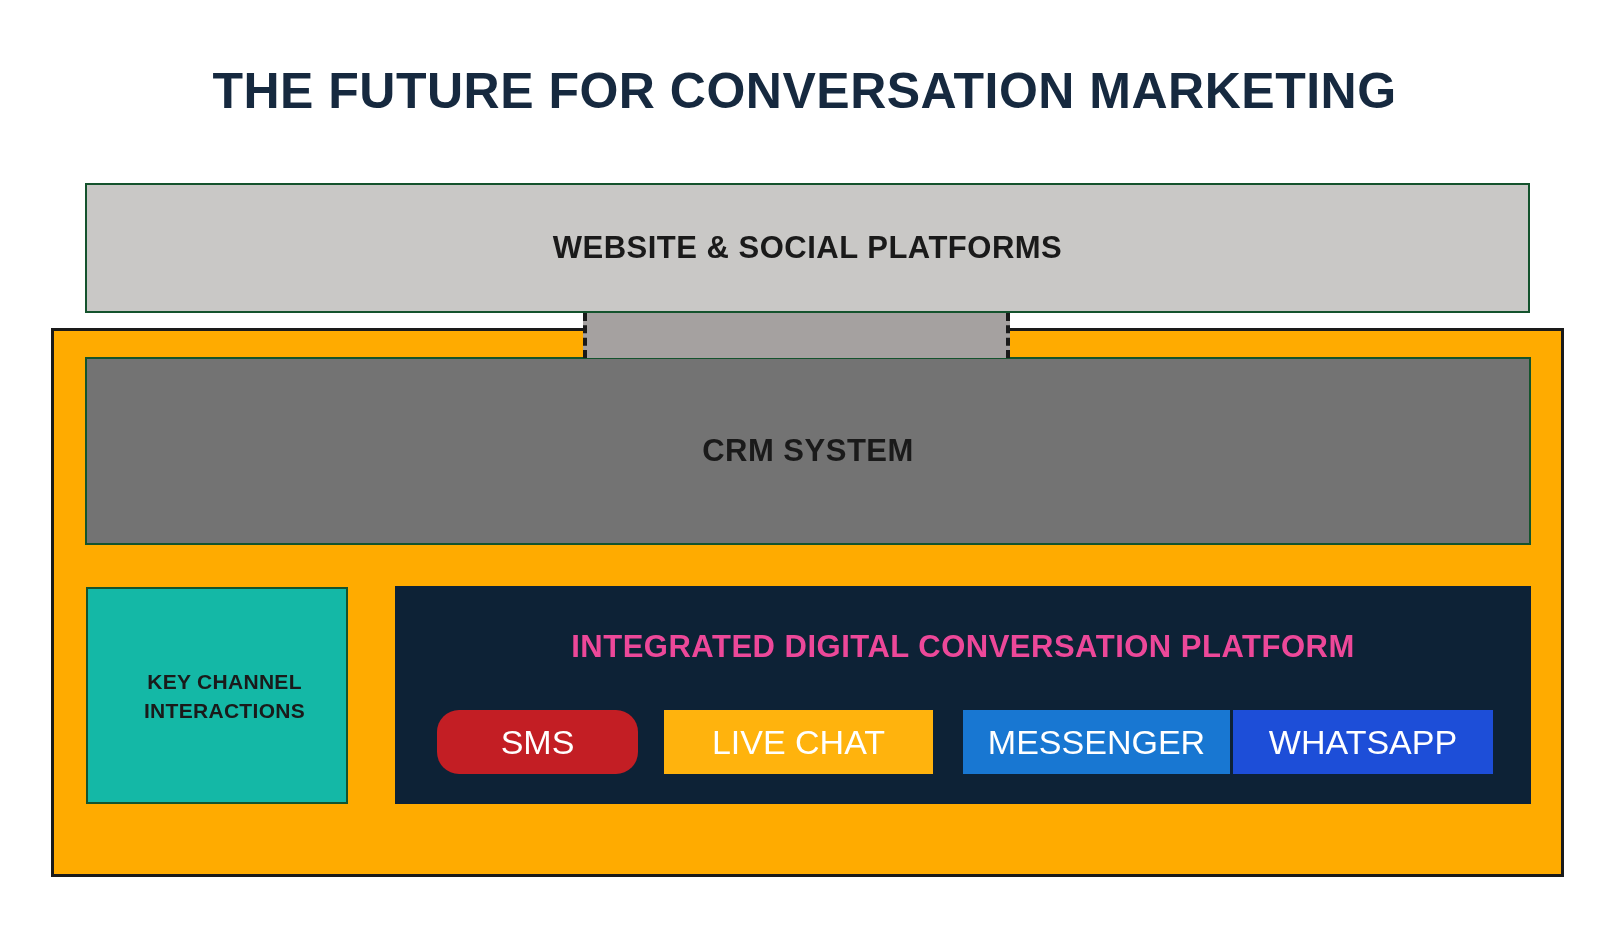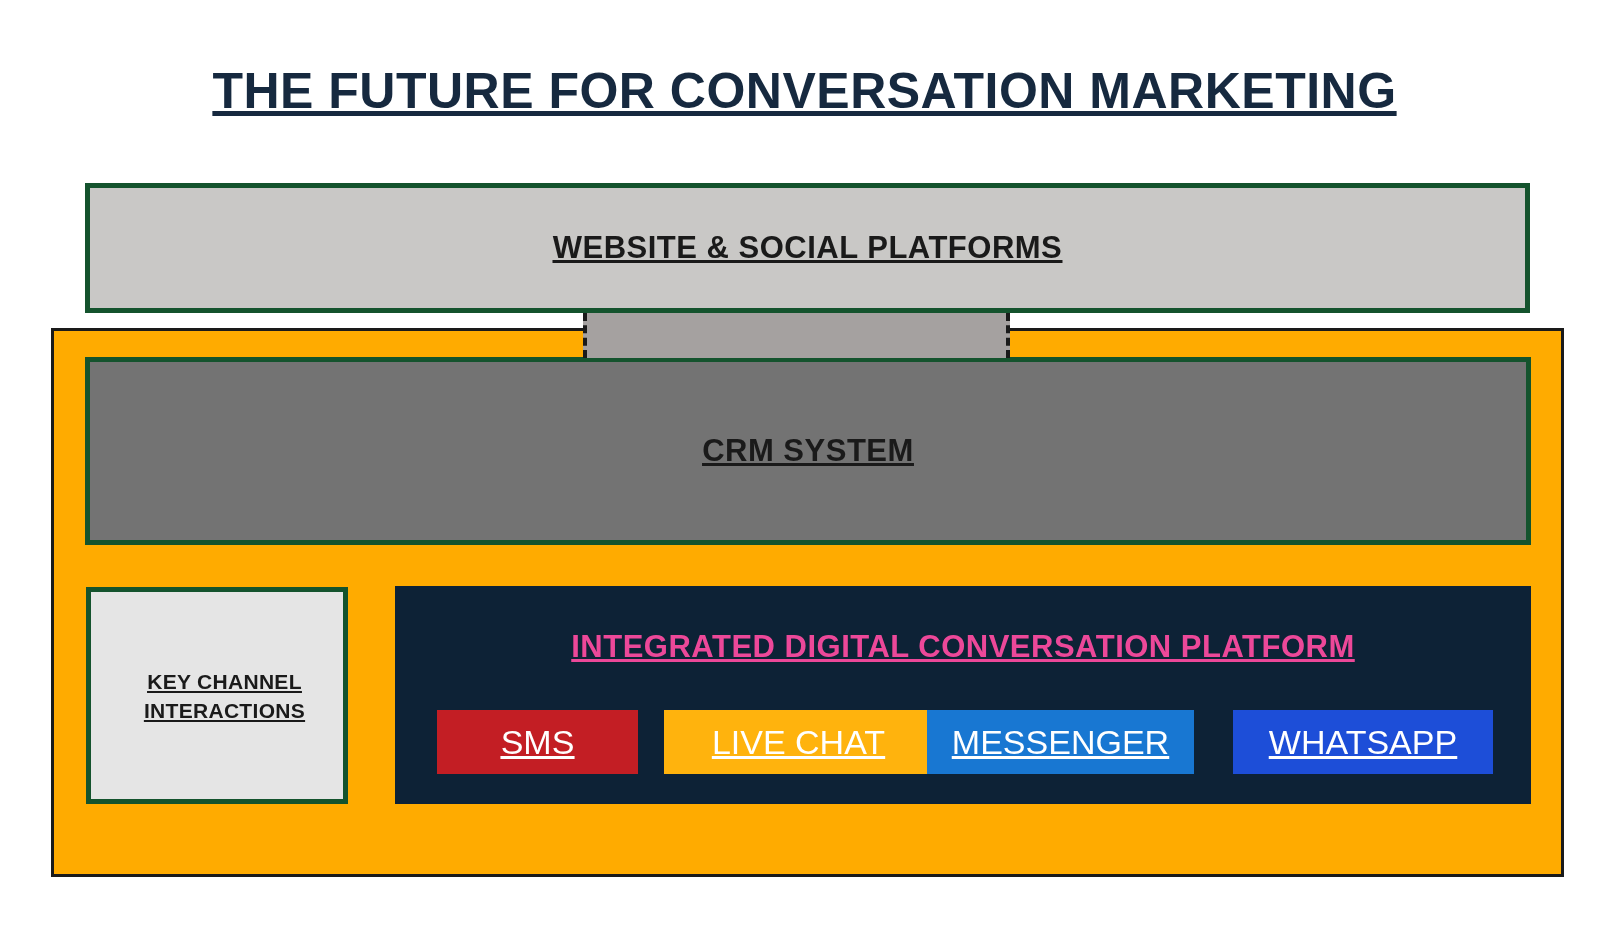--- a/index.html
+++ b/index.html
@@ -1,15 +1,15 @@
 <!DOCTYPE html>
 <html><head>
 <meta charset="utf-8">
 <style>
-  * { box-sizing: border-box; margin: 0; padding: 0; text-decoration: underline; }
+  * { box-sizing: border-box; margin: 0; padding: 0; }
   html, body { background: #ffffff; }
   body {
     width: 1609px; height: 935px;
     font-family: "Liberation Sans", sans-serif;
     position: relative;
     overflow: hidden;
   }
   .page { position: absolute; inset: 0; }
 
   .title {
@@ -25,21 +25,21 @@
   .box {
     position: absolute;
     display: flex;
     align-items: center;
     justify-content: center;
     text-align: center;
   }
 
   .gray-box {
     background: #C9C8C6;
-    border: 5px solid #14532d;
+    border: 2px solid #14532d;
     color: #1A1A1A;
     z-index: 2;
   }
 
   .website-box { left: 85px; top: 183px; width: 1445px; height: 130px; }
   .crm-box     { left: 85px; top: 357px; width: 1446px; height: 188px; }
 
   .section-label {
     font-size: 31px;
     font-weight: 700;
@@ -97,23 +97,23 @@
   .channel-btn {
     position: absolute;
     top: 124px; height: 64px;
     display: flex;
     align-items: center;
     justify-content: center;
     color: #FFFFFF;
     font-size: 34px;
     font-weight: 400;
   }
-  .channel-btn.c0 { left: 42px;  width: 201px; background: #C31E24; }
+  .channel-btn.c0 { left: 42px;  width: 201px; background: #C31E24; border-radius: 22px; }
   .channel-btn.c1 { left: 269px; width: 269px; background: #FFB30D; }
-  .channel-btn.c2 { left: 532px; width: 267px; background: #1877D2; }
+  .channel-btn.c2 { left: 568px; width: 267px; background: #1877D2; }
   .channel-btn.c3 { left: 838px; width: 260px; background: #147B00; }
 </style>
 </head>
 <body>
 
 <div class="page">
 
   <h1 class="title" style="color: rgb(22, 41, 63);">THE FUTURE FOR CONVERSATION MARKETING</h1>
 
   <div class="box gray-box website-box" style="background-color: rgb(201, 200, 198);">
@@ -121,21 +121,21 @@
   </div>
 
   <div class="connector" style="background-color: rgb(165, 161, 160);"></div>
 
   <div class="orange-frame" style="background-color: rgb(255, 171, 0);"></div>
 
   <div class="box gray-box crm-box" style="background-color: #737373;">
     <span class="section-label">CRM SYSTEM</span>
   </div>
 
-  <div class="box gray-box key-channel-box" style="background-color: #e5e5e5; padding-left: 37px;">
+  <div class="box gray-box key-channel-box" style="background-color: #14b8a6; padding-left: 37px;">
     <span class="key-channel-label">KEY CHANNEL INTERACTIONS</span>
   </div>
 
   <div class="platform-box" style="background-color: rgb(13, 34, 54);">
     <div class="platform-label">INTEGRATED DIGITAL CONVERSATION PLATFORM</div>
 
     <div class="channel-btn c0" style="background-color: rgb(195, 30, 36);">
       <span>SMS</span>
     </div>
 

